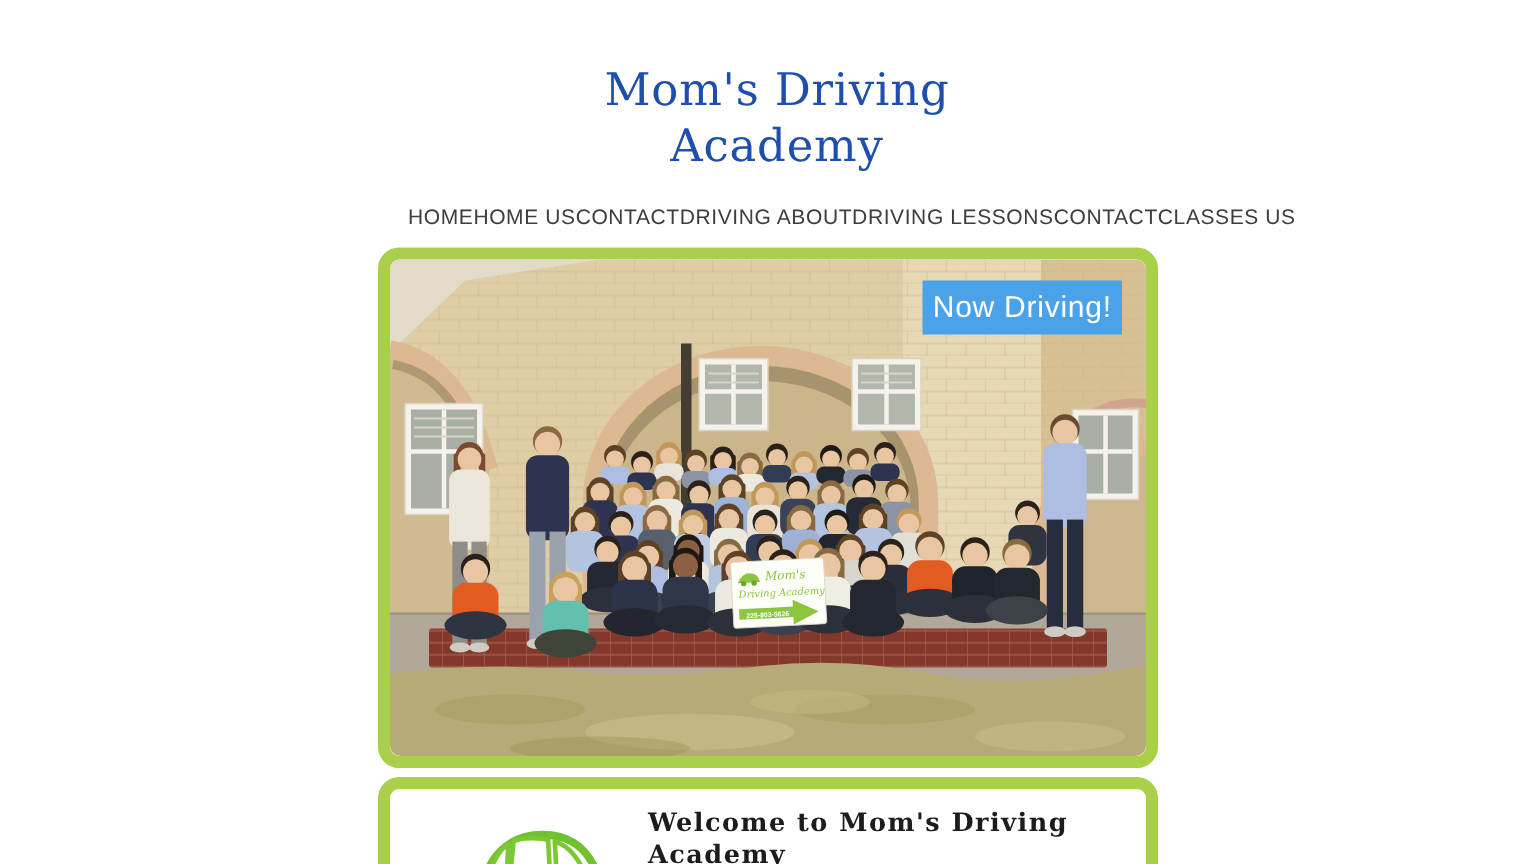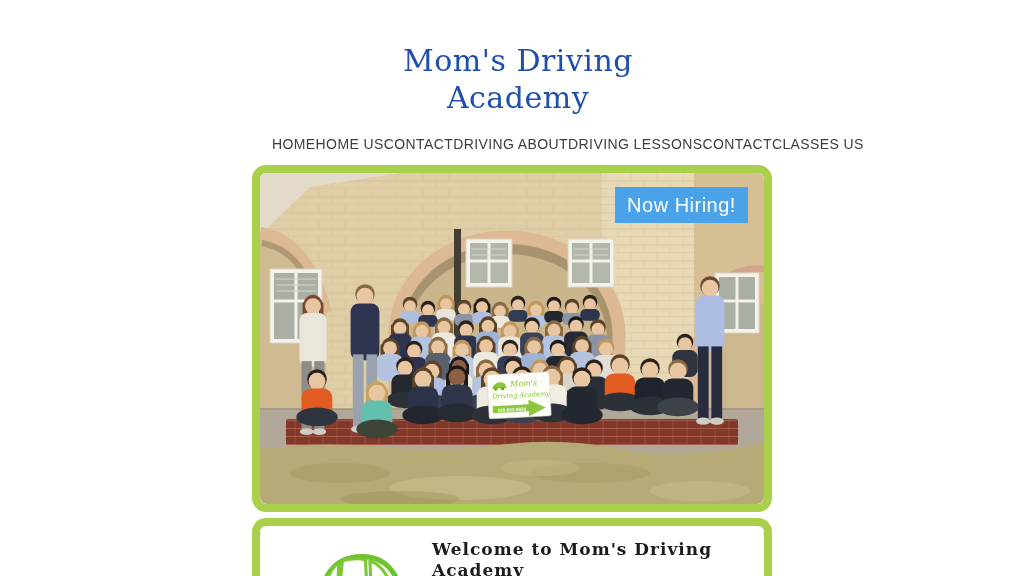--- a/index.html
+++ b/index.html
@@ -516,21 +516,21 @@
           <circle cx="8" cy="14.5" r="1.8" fill="#6ea52e"></circle>
           <circle cx="15" cy="14.5" r="1.8" fill="#6ea52e"></circle>
         </g>
         <text x="36" y="13" text-anchor="middle" font-size="8" class="sign-script">Mom's</text>
         <text x="33" y="24" text-anchor="middle" font-size="6.6" class="sign-script">Driving Academy</text>
         <polygon points="4,31.5 40,31.5 40,27 57,35.5 40,43.5 40,38.5 4,38.5" fill="#8cc63f"></polygon>
         <text x="23" y="37.6" text-anchor="middle" font-size="4.6" class="sign-phone">225-803-5626</text>
       </g>
     </svg>
 
-    <div class="hiring-badge">Now Hiring!</div>
+    <div class="hiring-badge">Now Driving!</div>
   </div>
 </section>
 
 <section class="welcome-frame">
   <div class="car-box">
     <svg width="150" height="120" viewBox="0 0 170 130">
       <path d="M2,92 C6,68 22,60 42,62 L130,62 C152,58 164,72 168,92 L168,130 L2,130 Z" fill="#9ed544"></path>
       <path d="M2,92 C6,68 22,60 42,62 L130,62 C152,58 164,72 168,92" fill="none" stroke="#6fb32a" stroke-width="5" stroke-linecap="round"></path>
       <path d="M38,66 C44,32 62,18 86,18 C112,18 126,34 132,64" fill="none" stroke="#6fc12e" stroke-width="6" stroke-linecap="round"></path>
       <path d="M60,25 C52,30 46,42 43,60 L58,60 Z M64,23 C70,20 84,20 90,22 L92,58 L60,59 Z M95,23 C106,26 116,38 121,58 L97,58 Z" fill="#ffffff" stroke="#7cc832" stroke-width="3.5" stroke-linejoin="round"></path>

